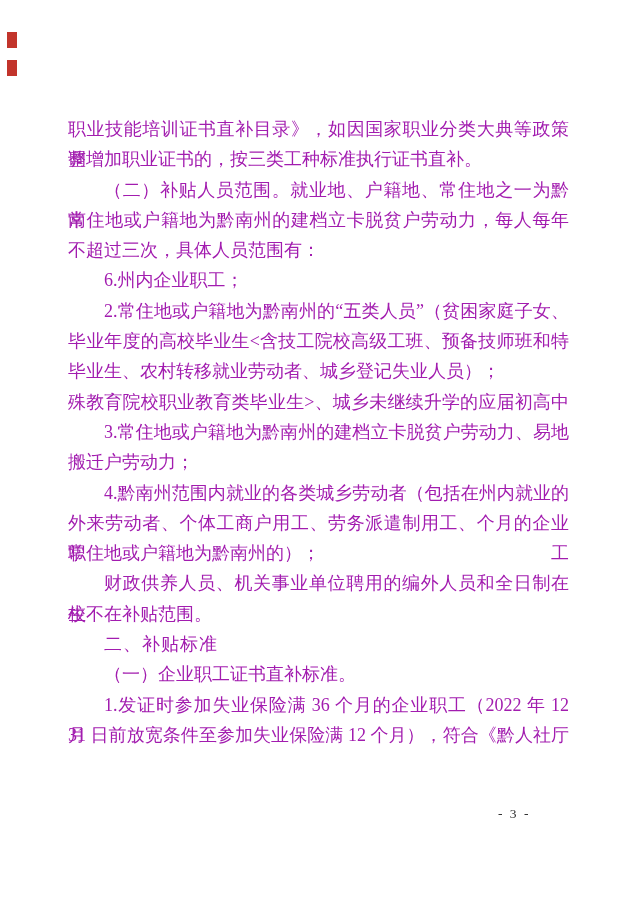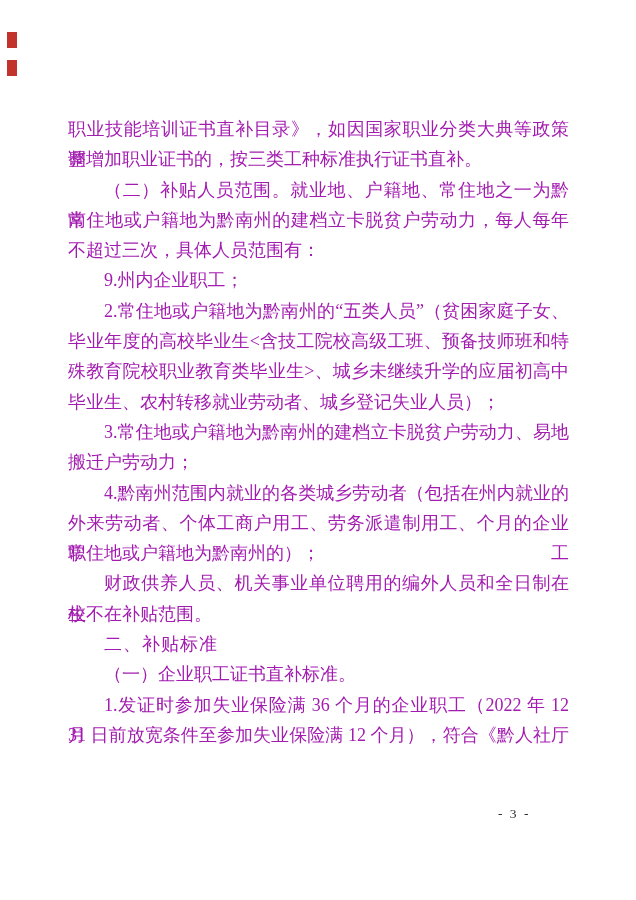--- a/index.html
+++ b/index.html
@@ -63,25 +63,25 @@
 
 <span class="red-mark m1" style="background: rgb(194, 52, 43);"></span>
 <span class="red-mark m2" style="background: rgb(194, 52, 43);"></span>
 
 <div class="doc">
   <div class="line just">职业技能培训证书直补目录》，如因国家职业分类大典等政策调</div>
   <div class="line">整增加职业证书的，按三类工种标准执行证书直补。</div>
   <div class="line just indent">（二）补贴人员范围。就业地、户籍地、常住地之一为黔南</div>
   <div class="line just">常住地或户籍地为黔南州的建档立卡脱贫户劳动力，每人每年</div>
   <div class="line">不超过三次，具体人员范围有：</div>
-  <div class="line indent">9.州内企业职工；</div>
+  <div class="line indent">6.州内企业职工；</div>
   <div class="line just indent">2.常住地或户籍地为黔南州的“五类人员”（贫困家庭子女、</div>
   <div class="line just">毕业年度的高校毕业生&lt;含技工院校高级工班、预备技师班和特</div>
+  <div class="line">毕业生、农村转移就业劳动者、城乡登记失业人员）；</div>
   <div class="line just">殊教育院校职业教育类毕业生&gt;、城乡未继续升学的应届初高中</div>
-  <div class="line">毕业生、农村转移就业劳动者、城乡登记失业人员）；</div>
   <div class="line just indent">3.常住地或户籍地为黔南州的建档立卡脱贫户劳动力、易地</div>
   <div class="line">搬迁户劳动力；</div>
   <div class="line just indent">4.黔南州范围内就业的各类城乡劳动者（包括在州内就业的</div>
   <div class="line just">外来劳动者、个体工商户用工、劳务派遣制用工、个月的企业职工</div>
   <div class="line">常住地或户籍地为黔南州的）；</div>
   <div class="line just indent">财政供养人员、机关事业单位聘用的编外人员和全日制在校</div>
   <div class="line">生不在补贴范围。</div>
   <div class="line indent bold">二、补贴标准</div>
   <div class="line indent">（一）企业职工证书直补标准。</div>
   <div class="line just indent">1.发证时参加失业保险满 36 个月的企业职工（2022 年 12 月</div>

